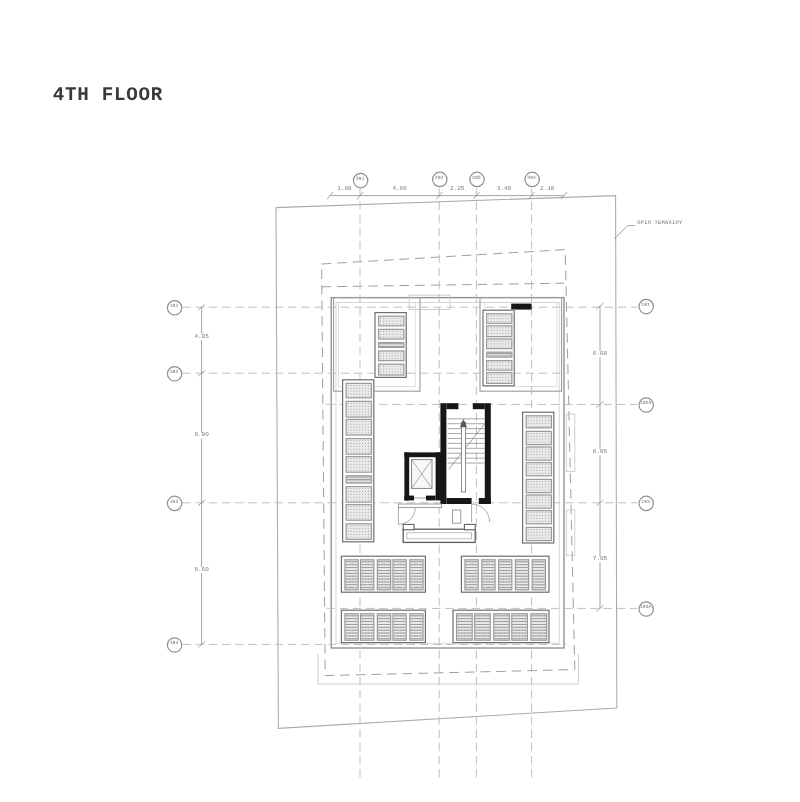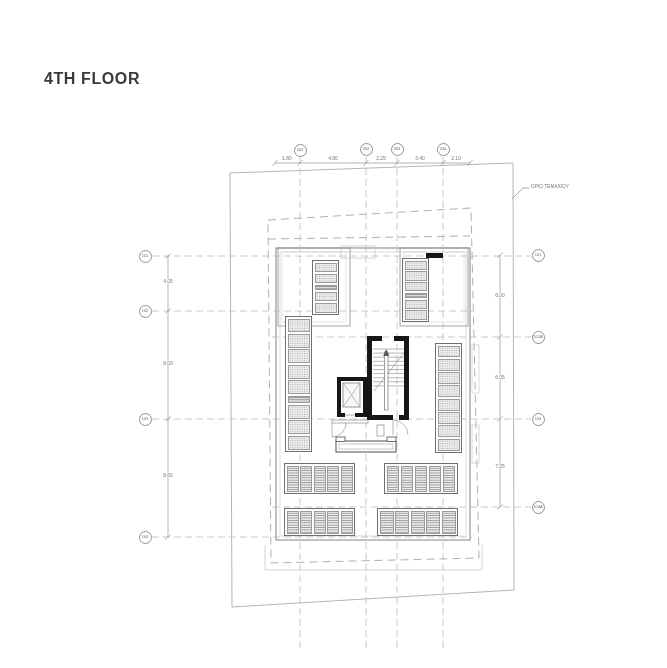--- a/index.html
+++ b/index.html
@@ -1,17 +1,17 @@
 <!DOCTYPE html>
 <html><head>
 <meta charset="utf-8">
 <style>
   html,body{margin:0;padding:0;background:#ffffff;}
   #canvas{position:relative;width:620px;height:668px;background:#ffffff;overflow:hidden;
-          font-family:Liberation Sans, sans-serif;}
+          font-family:Liberation Mono, monospace;}
   .title{position:absolute;left:44px;top:70px;font-size:16px;font-weight:600;
          letter-spacing:.6px;color:#3a3a3a;}
   svg{position:absolute;left:0;top:0;}
   .bubble{position:absolute;width:13px;height:13px;border:0.8px solid #8f8f8f;border-radius:50%;
           background:#fff;display:flex;align-items:center;justify-content:center;
           font-size:4px;color:#6a6a6a;box-sizing:border-box;line-height:1;}
   .dim{position:absolute;font-size:5px;color:#7a7a7a;transform:translate(-50%,-50%);
        line-height:1;white-space:nowrap;}
   .dim.vbg{background:#fff;padding:0 1px;}
   .note{position:absolute;font-size:4.5px;color:#6f6f6f;letter-spacing:.2px;white-space:nowrap;}

